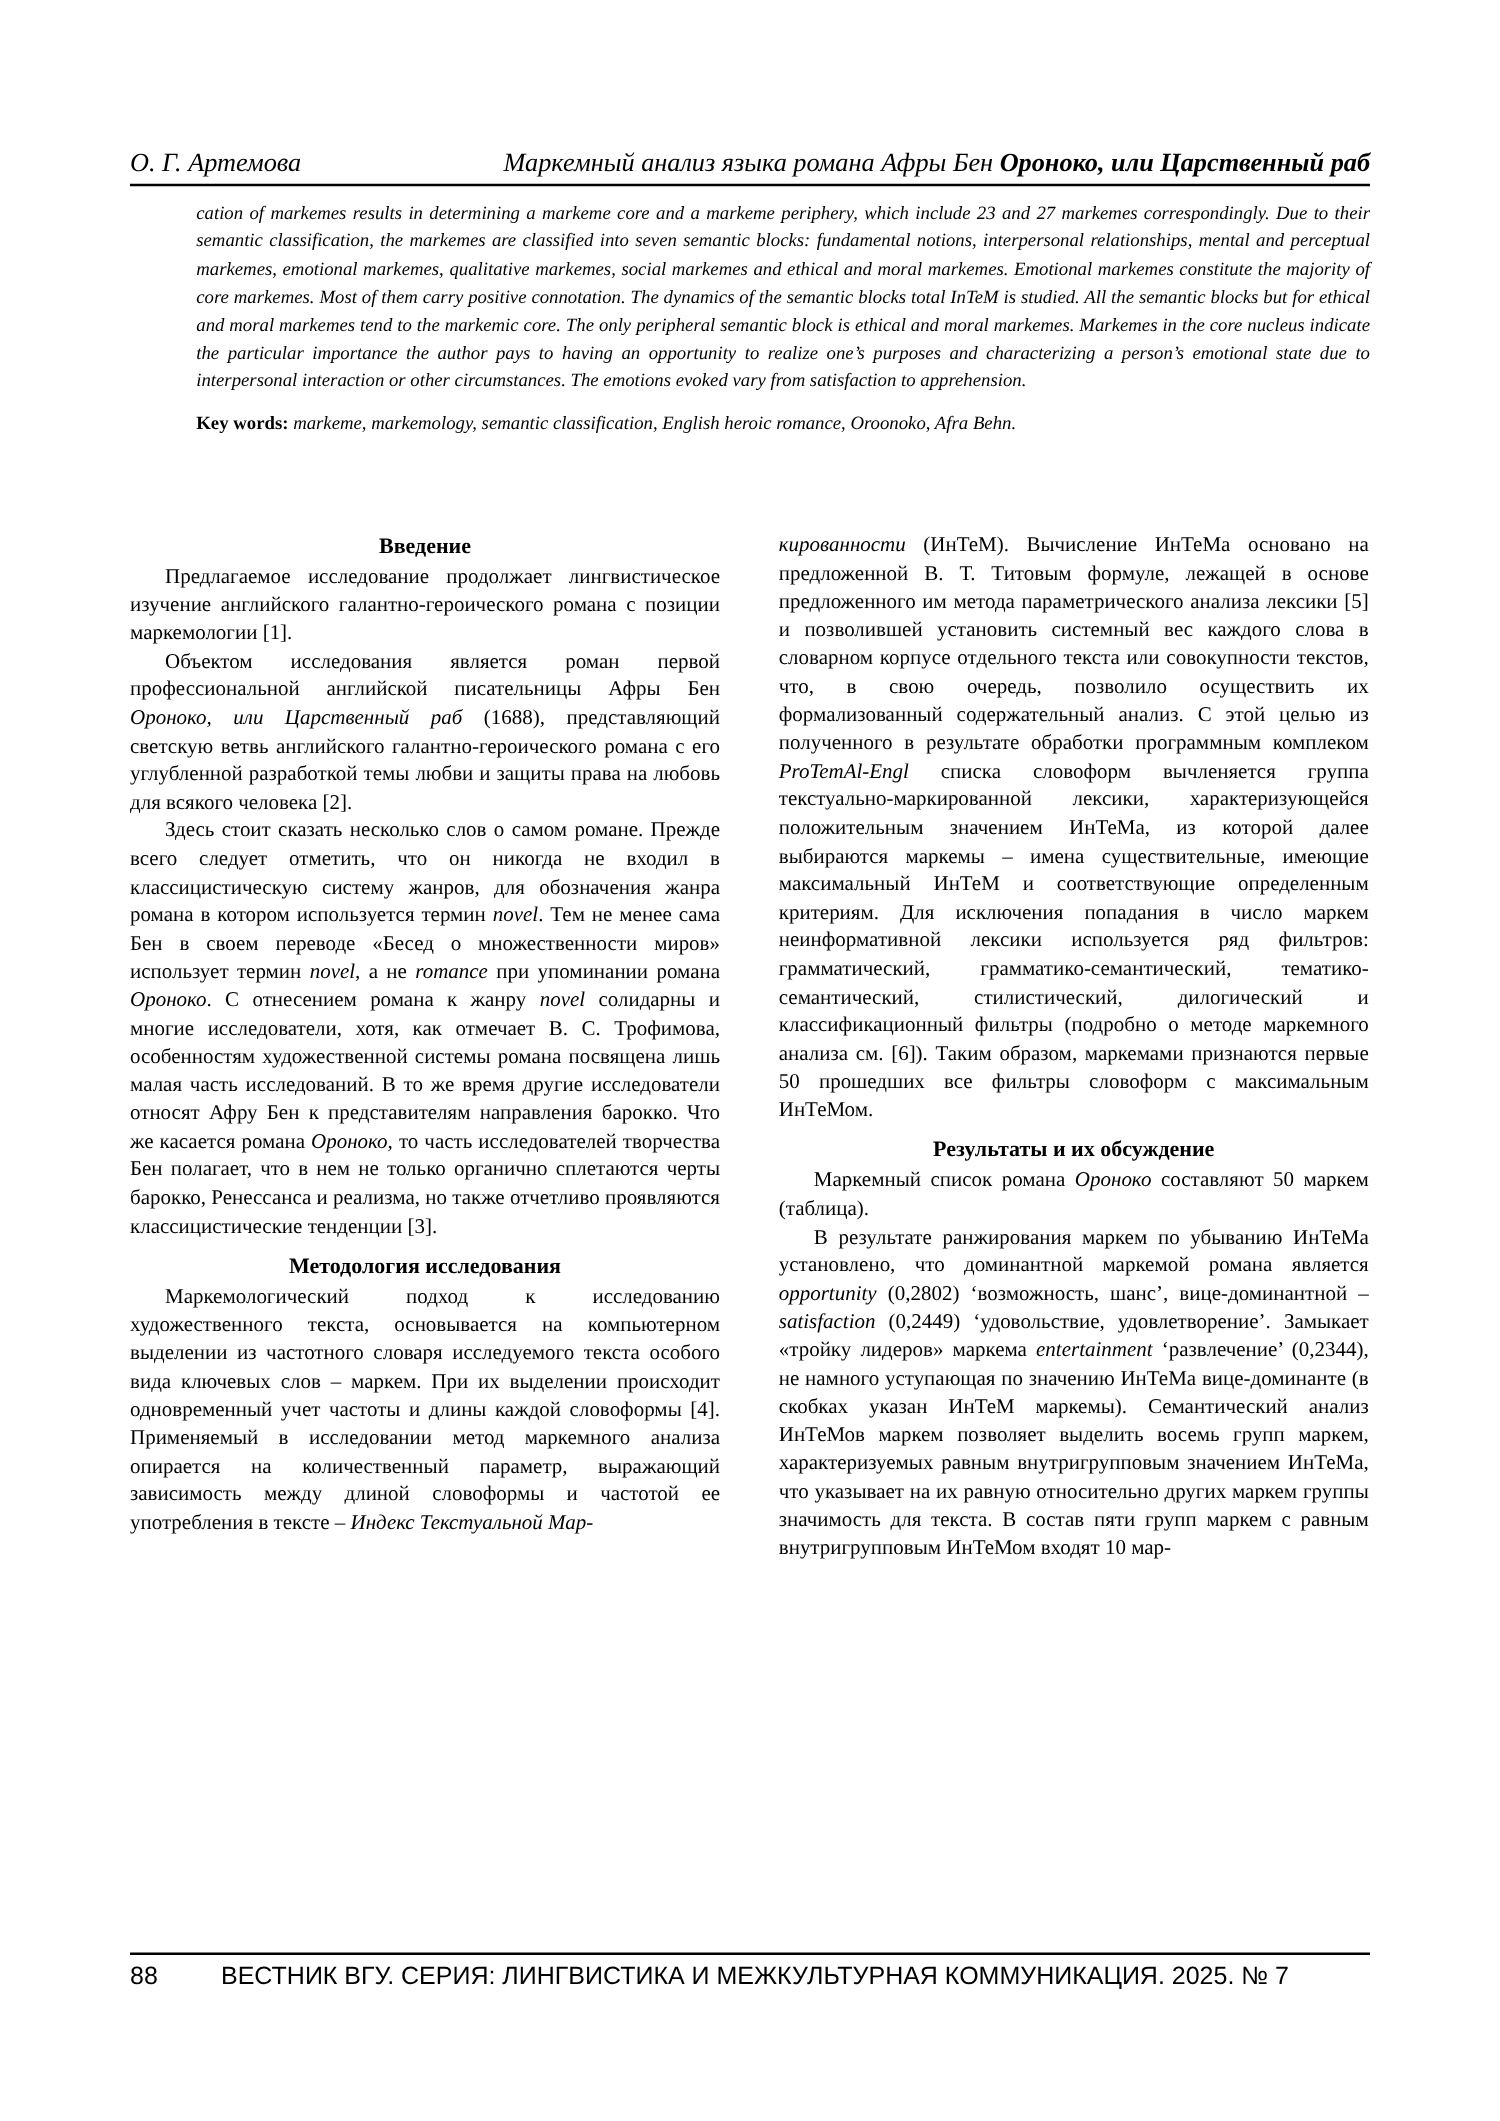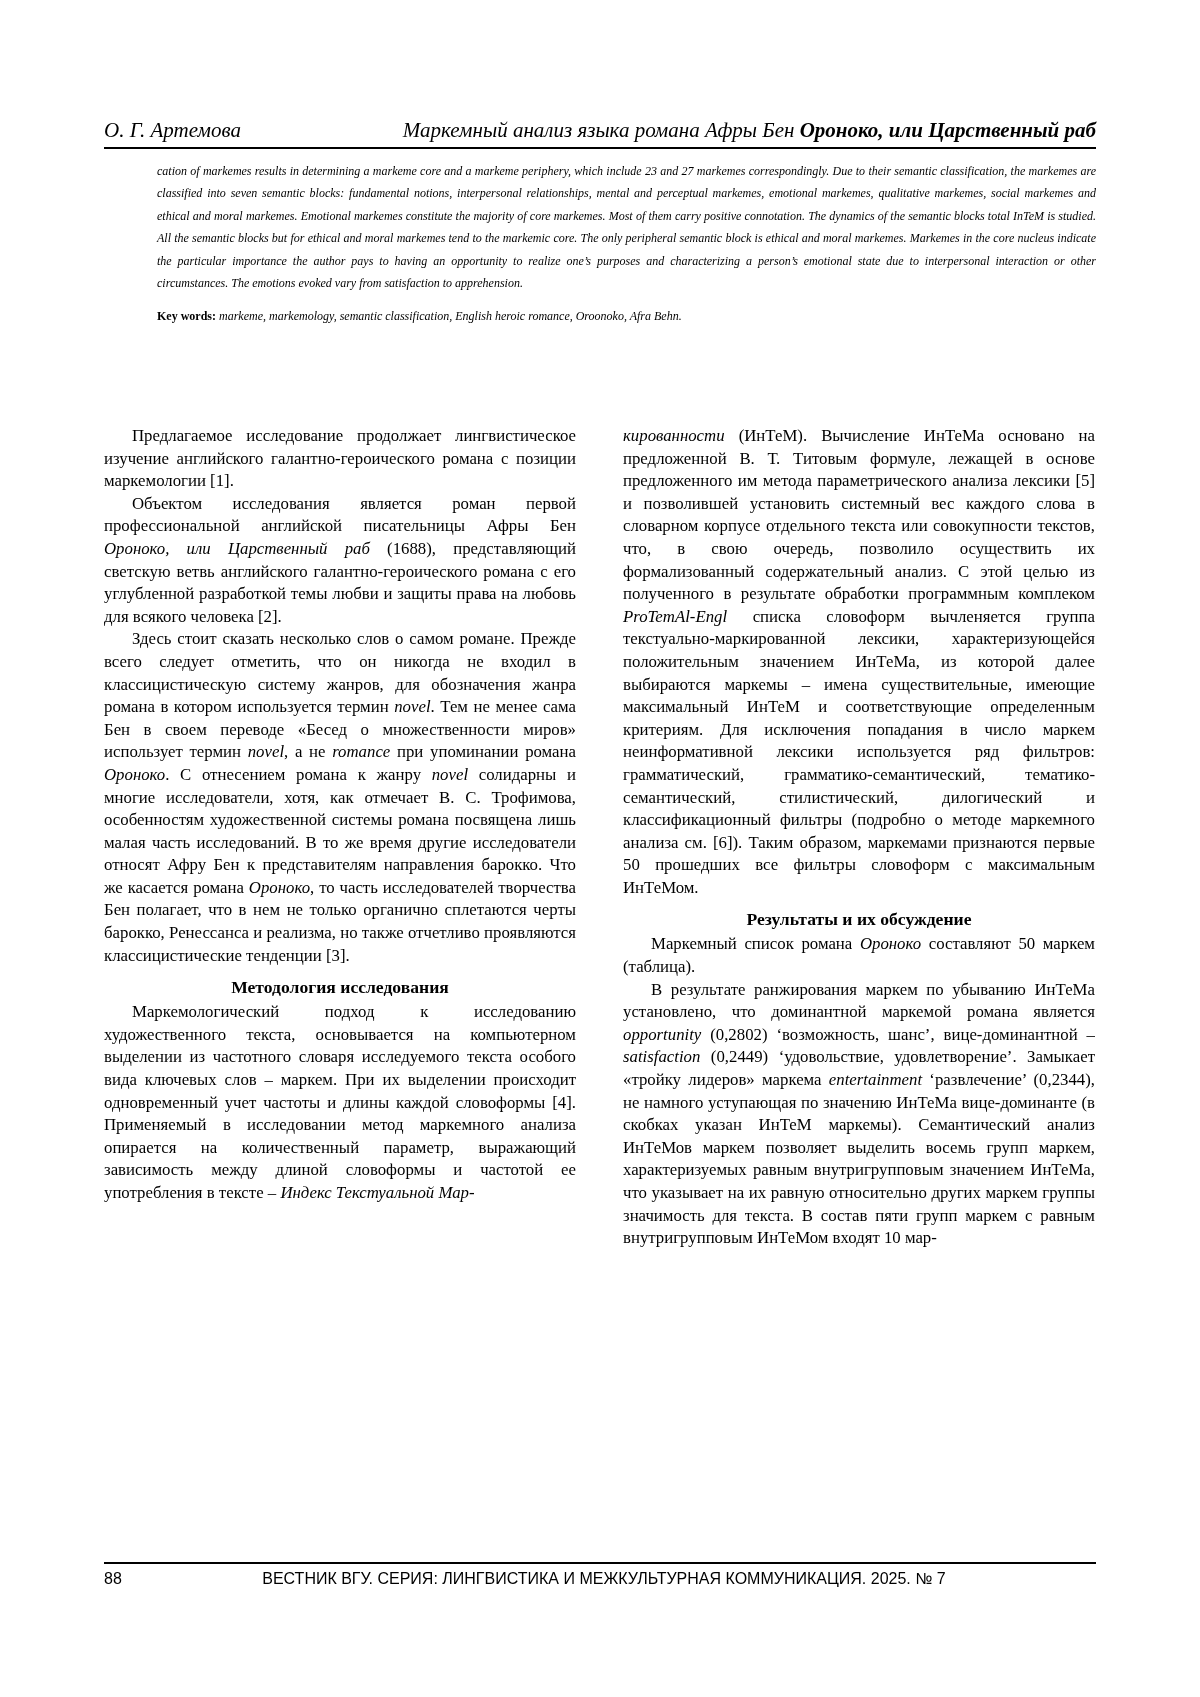--- a/index.html
+++ b/index.html
@@ -44,21 +44,21 @@
     height: 2px;
     background: #000;
   }
   
   .abstract {
     position: absolute;
     left: 157px;
     top: 160px;
     width: 939px;
     font-style: italic;
-    font-size: 12px;
+    font-size: 15px;
     line-height: 22.4px;
     text-align: justify;
   }
   .abstract .indent-block { text-indent: 0; }
   .keywords {
     margin-top: 11px;
   }
   .keywords b {
     font-style: normal;
     font-weight: bold;
@@ -104,21 +104,21 @@
     background: #000;
   }
   .footer {
     position: absolute;
     left: 104px;
     top: 1570px;
     width: 992px;
     display: flex;
     align-items: flex-start;
     font-family: "Liberation Sans", sans-serif;
-    font-size: 16px;
+    font-size: 20px;
   }
   .footer .pageno {
     width: 60px;
     text-align: left;
     font-weight: normal;
   }
   .footer .journal {
     flex: 1;
     text-align: center;
     padding-right: 52px;
@@ -137,20 +137,21 @@
   <div class="rule-top"></div>
 
   <div class="abstract">
     <div class="indent-block">cation of markemes results in determining a markeme core and a markeme periphery, which include 23 and 27 markemes correspondingly. Due to their semantic classification, the markemes are classified into seven semantic blocks: fundamental notions, interpersonal relationships, mental and perceptual markemes, emotional markemes, qualitative markemes, social markemes and ethical and moral markemes.  Emotional markemes constitute the majority of core markemes. Most of them carry positive connotation. The dynamics of the semantic blocks total InTeM is studied. All the semantic blocks but for ethical and moral markemes tend to the markemic core. The only peripheral semantic block is ethical and moral markemes. Markemes in the core nucleus indicate the particular importance the author pays to having an opportunity to realize one’s purposes and characterizing a person’s emotional state due to interpersonal interaction or other circumstances. The emotions evoked vary from satisfaction to apprehension.</div>
     <div class="keywords"><b>Key words:</b><span> markeme, markemology, semantic classification, English heroic romance, Oroonoko, Afra Behn.</span></div>
   </div>
 
   <div class="columns">
 
     <div class="col">
+      <h2 class="section first">Введение</h2>
       <p>Предлагаемое исследование продолжает лингвистическое изучение английского галантно-героического романа с позиции маркемологии [1].</p>
       <p><span>Объектом исследования является роман первой профессиональной английской писательницы Афры Бен </span><span class="it">Ороноко, или Царственный раб</span><span> (1688), представляющий светскую ветвь английского галантно-героического романа с его углубленной разработкой темы любви и защиты права на любовь для всякого человека [2].</span></p>
       <p><span>Здесь стоит сказать несколько слов о самом романе. Прежде всего следует отметить, что он никогда не входил в классицистическую систему жанров, для обозначения жанра романа в котором используется термин </span><span class="it">novel</span><span>. Тем не менее сама Бен в своем переводе «Бесед о множественности миров» использует термин </span><span class="it">novel</span><span>, а не </span><span class="it">romance</span><span> при упоминании романа </span><span class="it">Ороноко</span><span>. С отнесением романа к жанру </span><span class="it">novel</span><span> солидарны и многие исследователи, хотя, как отмечает В. С. Трофимова, особенностям художественной системы романа посвящена лишь малая часть исследований. В то же время другие исследователи относят Афру Бен к представителям направления барокко. Что же касается романа </span><span class="it">Ороноко</span><span>, то часть исследователей творчества Бен полагает, что в нем не только органично сплетаются черты барокко, Ренессанса и реализма, но также отчетливо проявляются классицистические тенденции [3].</span></p>
       <h2 class="section">Методология исследования</h2>
       <p><span>Маркемологический подход к исследованию художественного текста, основывается на компьютерном выделении из частотного словаря исследуемого текста особого вида ключевых слов – маркем. При их выделении происходит одновременный учет частоты и длины каждой словоформы [4]. Применяемый в исследовании метод маркемного анализа опирается на количественный параметр, выражающий зависимость между длиной словоформы и частотой ее употребления в тексте – </span><span class="it">Индекс Текстуальной Мар-</span></p>
     </div>
 
     <div class="col">
       <p class="noindent"><span class="it">кированности</span><span> (ИнТеМ). Вычисление ИнТеМа основано на предложенной В. Т. Титовым формуле, лежащей в основе предложенного им метода параметрического анализа лексики [5] и позволившей установить системный вес каждого слова в словарном корпусе отдельного текста или совокупности текстов, что, в свою очередь, позволило осуществить их формализованный содержательный анализ. С этой целью из полученного в результате обработки программным комплеком </span><span class="it">ProTemAl-Engl</span><span> списка словоформ вычленяется группа текстуально-маркированной лексики, характеризующейся положительным значением ИнТеМа, из которой далее выбираются маркемы – имена существительные, имеющие максимальный ИнТеМ и соответствующие определенным критериям. Для исключения попадания в число маркем неинформативной лексики используется ряд фильтров: грамматический, грамматико-семантический, тематико-семантический, стилистический, дилогический и классификационный фильтры (подробно о методе маркемного анализа см. [6]). Таким образом, маркемами признаются первые 50 прошедших все фильтры словоформ с максимальным ИнТеМом.</span></p>
       <h2 class="section">Результаты и их обсуждение</h2>

